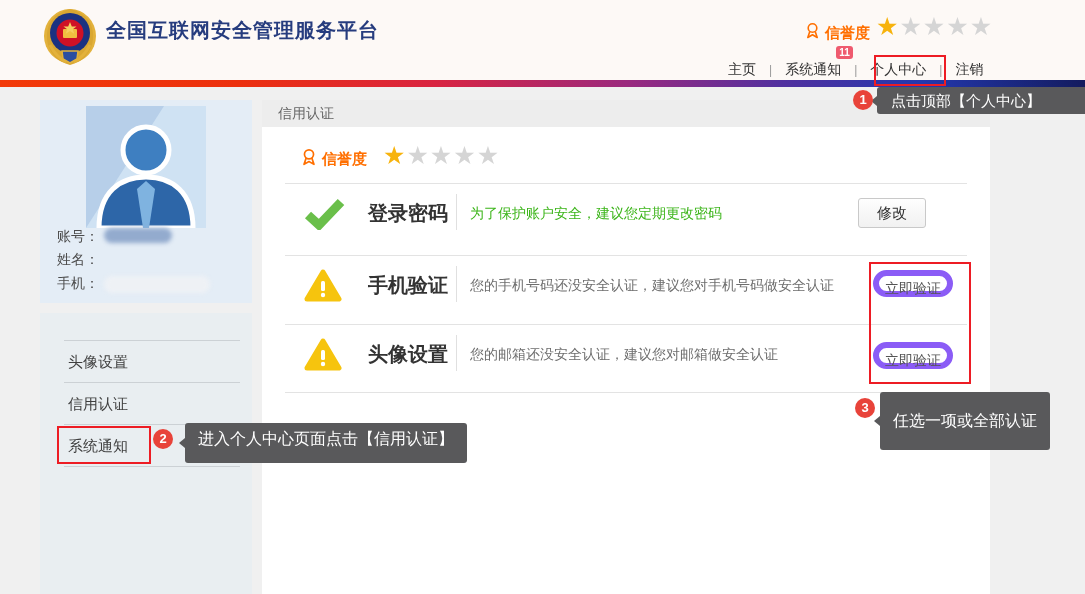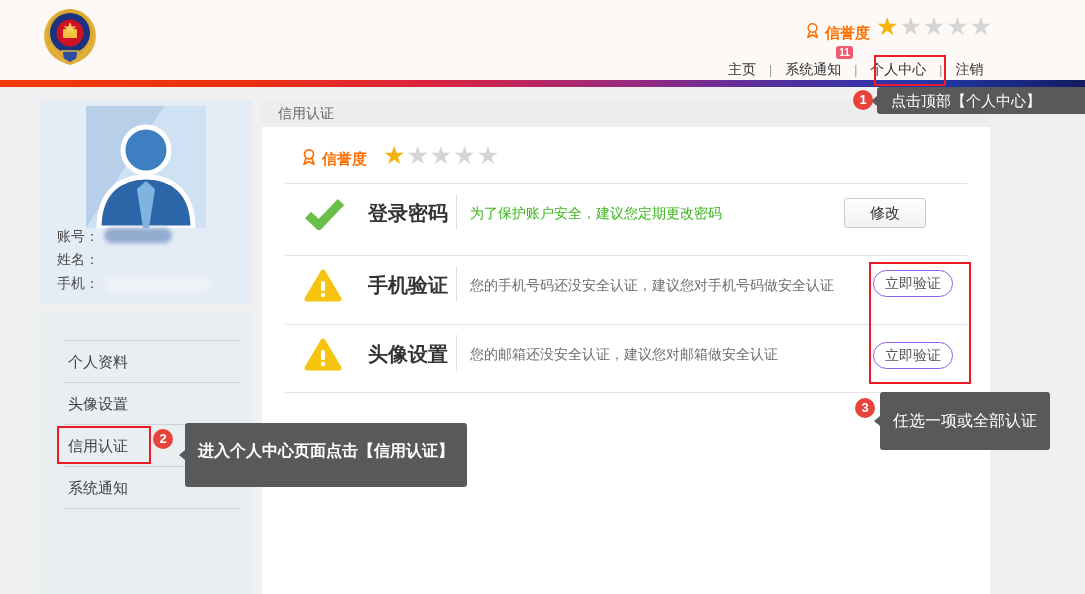--- a/index.html
+++ b/index.html
@@ -50,40 +50,40 @@
   .rep-row{position:absolute;left:23px;top:40px;width:682px;height:43px;border-bottom:1px solid #e3e3e3;}
   .rep-row .rep-inner{position:absolute;left:15px;top:8px;display:flex;align-items:center;}
   .stars-main{position:absolute;left:98px;top:3px;}
   .vrow{position:absolute;left:23px;width:682px;border-bottom:1px solid #e3e3e3;box-sizing:border-box;}
   .row1{top:84px;height:72px;} .row2{top:156px;height:69px;} .row3{top:225px;height:68px;}
   .row-icon{position:absolute;left:19px;top:14px;}
   .row-title{position:absolute;left:83px;top:16px;font-size:20px;font-weight:bold;color:#333;}
   .vline{position:absolute;left:171px;top:10px;width:1px;height:36px;background:#e0e0e0;}
   .row-desc{position:absolute;left:185px;top:21px;font-size:14px;color:#6e6e6e;}
   .desc-green{color:#3cb51a;text-align:center;}
-  .btn-modify{position:absolute;right:41px;top:14px;width:82px;height:30px;
+  .btn-modify{position:absolute;right:41px;top:14px;width:68px;height:30px;
     background:linear-gradient(#fefefe,#f1f1f1);border:1px solid #c9c9c9;border-radius:3px;
     font-size:15px;color:#333;text-align:center;line-height:28px;box-sizing:border-box;cursor:pointer;}
   .btn-pill{position:absolute;right:14px;width:80px;height:27px;background:#fff;
-    border:1px solid #8b5cf6;border-radius:14px;font-size:14px;color:#555;
+    border:6px solid #8b5cf6;border-radius:14px;font-size:14px;color:#555;
     text-align:center;line-height:25px;box-sizing:border-box;cursor:pointer;}
   .row2 .btn-pill{top:14px;} .row3 .btn-pill{top:17px;}
   
   .hl-box{position:absolute;border:2px solid #ed1c24;pointer-events:none;}
   .hl-nav{left:874px;top:55px;width:68px;height:27px;}
   .hl-menu{left:57px;top:426px;width:90px;height:34px;}
   .hl-buttons{left:869px;top:262px;width:98px;height:118px;}
   .step-circle{position:absolute;width:20px;height:20px;border-radius:50%;background:#e8433a;
     color:#fff;font-size:13px;font-weight:bold;text-align:center;line-height:20px;z-index:5;}
   .tip{position:absolute;background:#59595b;color:#fff;font-size:15px;white-space:nowrap;
     border-radius:3px;z-index:4;}
   .tip::before{content:"";position:absolute;left:-6px;top:50%;margin-top:-5px;
     border-top:5px solid transparent;border-bottom:5px solid transparent;border-right:6px solid #59595b;}
   .tip1{left:877px;top:87px;right:0;height:27px;line-height:27px;padding-left:14px;border-radius:3px 0 0 3px;}
-  .tip2{left:185px;top:423px;height:40px;line-height:32px;padding:12px 13px;font-size:16px;font-weight:bold;}
+  .tip2{left:185px;top:423px;height:40px;line-height:32px;padding:0 13px;font-size:16px;}
   .tip3{left:880px;top:392px;height:32px;line-height:32px;padding:13px 13px;font-size:16px;}
   .c1{left:853px;top:90px;} .c2{left:153px;top:429px;} .c3{left:855px;top:398px;}
 </style>
 </head>
 <body>
 
 <div id="screen">
 
   <div class="header">
     <div class="logo">
@@ -92,20 +92,21 @@
         <path d="M28 2 C12 6 4 16 5 32 C6 46 16 55 28 58 C40 55 50 46 51 32 C52 16 44 6 28 2 Z" fill="#d9a732"></path>
         <circle cx="28" cy="26" r="20" fill="#1b3281"></circle>
         <circle cx="28" cy="26" r="13.5" fill="#cf1126"></circle>
         <rect x="21" y="22" width="14" height="9" rx="1" fill="#f0c040"></rect>
         <polygon points="28,15 29.8,19.5 34.5,19.5 30.8,22.3 32.2,26.8 28,24 23.8,26.8 25.2,22.3 21.5,19.5 26.2,19.5" fill="#f5d060"></polygon>
         <path d="M20 44 L36 44 L35 52 L28 56 L21 52 Z" fill="#2b4ea0" stroke="#e3b23c" stroke-width="1.5"></path>
         <path d="M8 38 Q14 50 24 55 M48 38 Q42 50 32 55" stroke="#e3b23c" stroke-width="3" fill="none"></path>
       </svg>
     </div>
     <div class="brand">
+      <div class="brand-title">全国互联网安全管理服务平台</div>
     </div>
 
     <div class="rep-top">
       <span>
         <svg width="17" height="18" viewBox="0 0 17 18">
           <circle cx="8.5" cy="6" r="4.3" fill="none" stroke="#ff6f00" stroke-width="1.6"></circle>
           <path d="M5.8 9.5 L3.8 15.5 L8.5 12.8 L13.2 15.5 L11.2 9.5" fill="none" stroke="#ff6f00" stroke-width="1.6" stroke-linejoin="round"></path>
         </svg>
       </span>
       <span class="rep-label">信誉度</span>
@@ -138,21 +139,20 @@
     </div>
     <div class="pfield" style="top:128px">账号：</div>
     <div class="pfield" style="top:151px">姓名：</div>
     <div class="pfield" style="top:175px">手机：</div>
     <div class="blob blob-account"></div>
     <div class="blob blob-phone"></div>
   </div>
 
   <div class="menu-panel">
     <div class="menu-list">
-      <div class="menu-item">个人资料</div>
       <div class="menu-item">头像设置</div>
       <div class="menu-item">信用认证</div>
       <div class="menu-item">系统通知</div>
     </div>
   </div>
 
   <div class="main-panel">
     <div class="panel-header">信用认证</div>
 
     <div class="rep-row">

